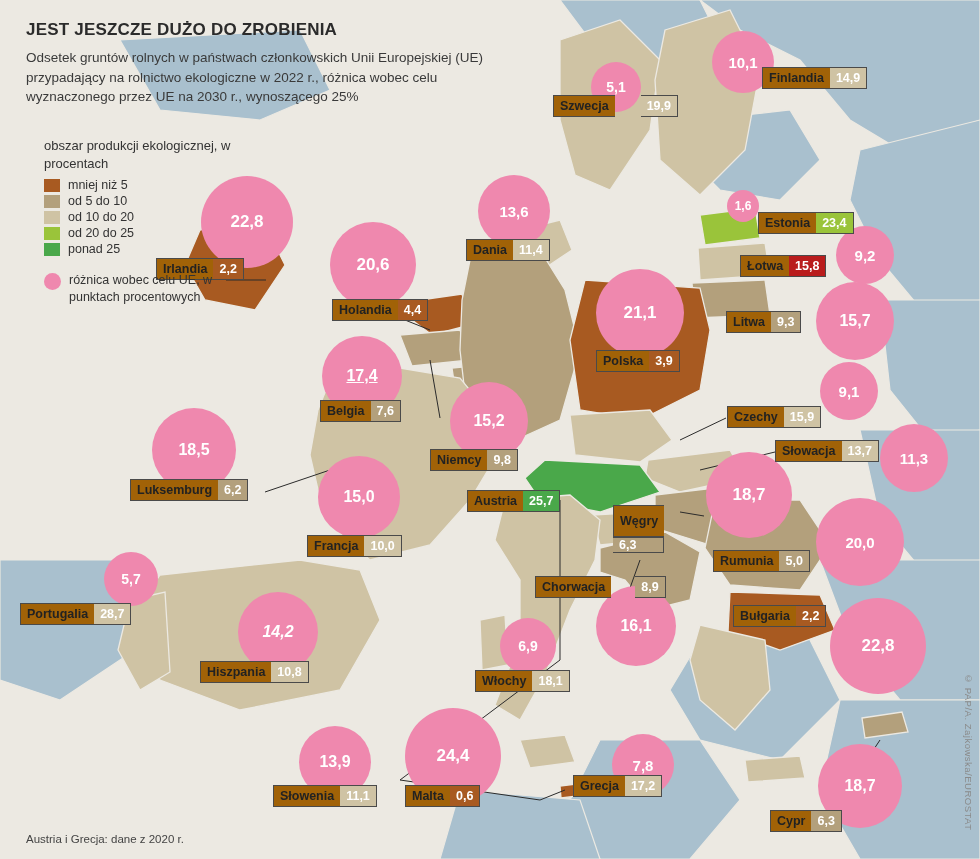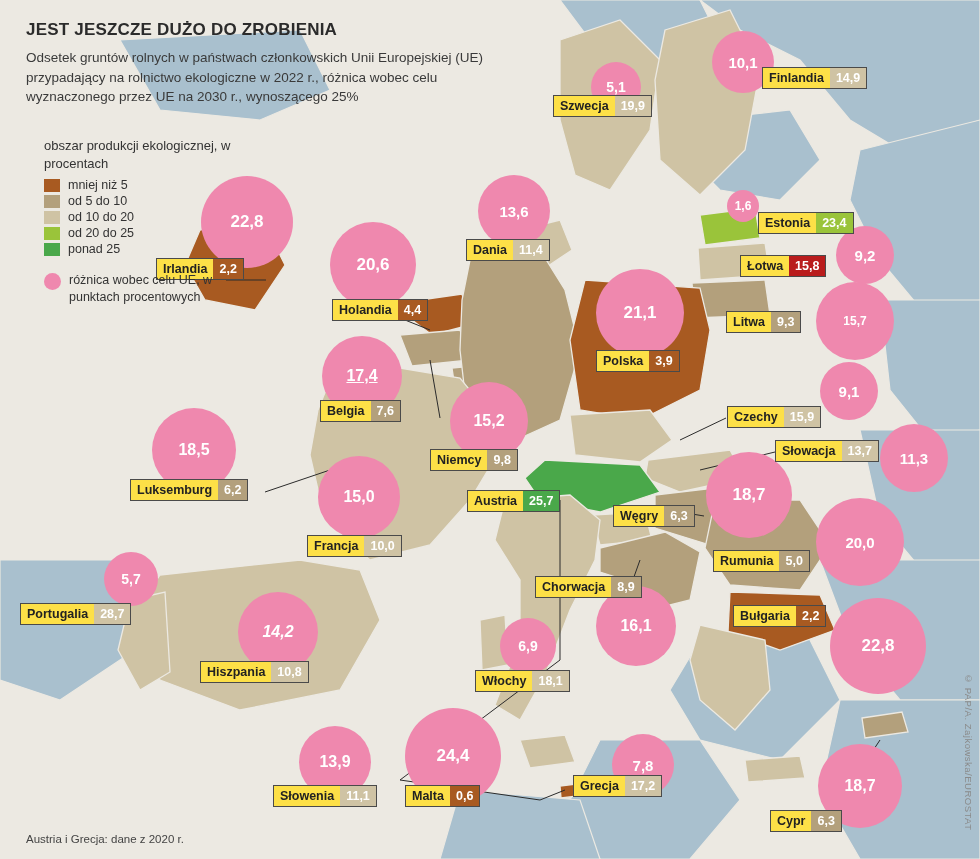--- a/index.html
+++ b/index.html
@@ -45,21 +45,21 @@
     color:#fff;font-weight:bold;z-index:20;
   }
 
   
   .chip{
     position:absolute;display:flex;align-items:stretch;z-index:30;
     box-shadow:0 0 0 1px rgba(0,0,0,0.0);
     height:22px;
   }
   .chip .name{
-    background:#fde047;border:1px solid #4a4a4a;border-right:none;
+    background:#a16207;border:1px solid #4a4a4a;border-right:none;
     font-size:12.5px;font-weight:bold;color:#222;
     padding:8px 6px;display:flex;align-items:center;white-space:nowrap;
   }
   .chip .val{
     border:1px solid #4a4a4a;border-left:none;
     font-size:12.5px;font-weight:bold;color:#ffffff;
     padding:0 6px;display:flex;align-items:center;white-space:nowrap;
   }
 
   
@@ -221,21 +221,21 @@
     </div>
 
   <div class="bubble" style="left:727px;top:190px;width:32px;height:32px;font-size:12px;">
     <span>1,6</span>
     </div>
 
   <div class="bubble" style="left:836px;top:226px;width:58px;height:58px;font-size:15px;">
     <span>9,2</span>
     </div>
 
-  <div class="bubble" style="left:816px;top:282px;width:78px;height:78px;font-size:12px;">
+  <div class="bubble" style="left:816px;top:282px;width:78px;height:78px;font-size:16px;">
     <span>15,7</span>
     </div>
 
   <div class="bubble" style="left:201px;top:176px;width:92px;height:92px;font-size:17px;">
     <span>22,8</span>
     </div>
 
   <div class="bubble" style="left:330px;top:222px;width:86px;height:86px;font-size:17px;">
     <span>20,6</span>
     </div>
@@ -310,21 +310,21 @@
 
   <div class="bubble" style="left:818px;top:744px;width:84px;height:84px;font-size:16px;">
     <span>18,7</span>
     </div>
 
   <div class="chip" style="left:762px;top:67px;">
     <span class="name">Finlandia</span>
     <span class="val" style="background:#cfc3a4;">14,9</span>
   </div>
 
-  <div class="chip" style="left:553px;top:95px;">
+  <div class="chip" style="left:553px;top:95px;gap:26px;">
     <span class="name">Szwecja</span>
     <span class="val" style="background:#cfc3a4;">19,9</span>
   </div>
 
   <div class="chip" style="left:758px;top:212px;">
     <span class="name">Estonia</span>
     <span class="val" style="background:#9ac43a;">23,4</span>
   </div>
 
   <div class="chip" style="left:466px;top:239px;">
@@ -380,36 +380,36 @@
   <div class="chip" style="left:130px;top:479px;">
     <span class="name">Luksemburg</span>
     <span class="val" style="background:#b3a07c;">6,2</span>
   </div>
 
   <div class="chip" style="left:467px;top:490px;">
     <span class="name">Austria</span>
     <span class="val" style="background:#4aa84a;">25,7</span>
   </div>
 
-  <div class="chip" style="left:613px;top:505px;">
+  <div class="chip" style="left:613px;top:505px;flex-direction:column;">
     <span class="name">Węgry</span>
     <span class="val" style="background:#b3a07c;">6,3</span>
   </div>
 
   <div class="chip" style="left:307px;top:535px;">
     <span class="name">Francja</span>
     <span class="val" style="background:#cfc3a4;">10,0</span>
   </div>
 
   <div class="chip" style="left:713px;top:550px;">
     <span class="name">Rumunia</span>
     <span class="val" style="background:#b3a07c;">5,0</span>
   </div>
 
-  <div class="chip" style="left:535px;top:576px;">
+  <div class="chip" style="left:535px;top:576px;gap:24px;">
     <span class="name">Chorwacja</span>
     <span class="val" style="background:#b3a07c;">8,9</span>
   </div>
 
   <div class="chip" style="left:20px;top:603px;">
     <span class="name">Portugalia</span>
     <span class="val" style="background:#cfc3a4;">28,7</span>
   </div>
 
   <div class="chip" style="left:733px;top:605px;">

